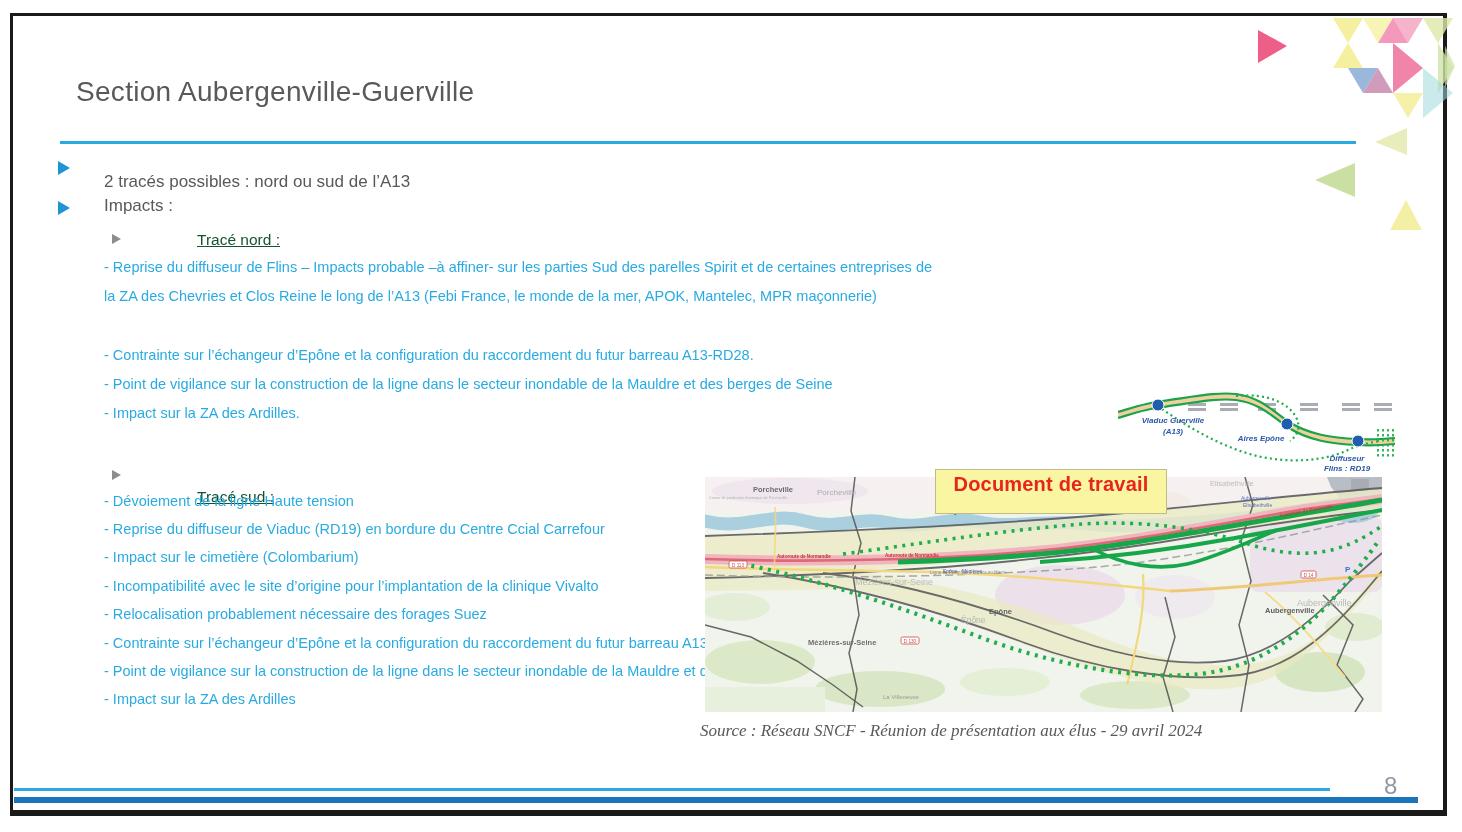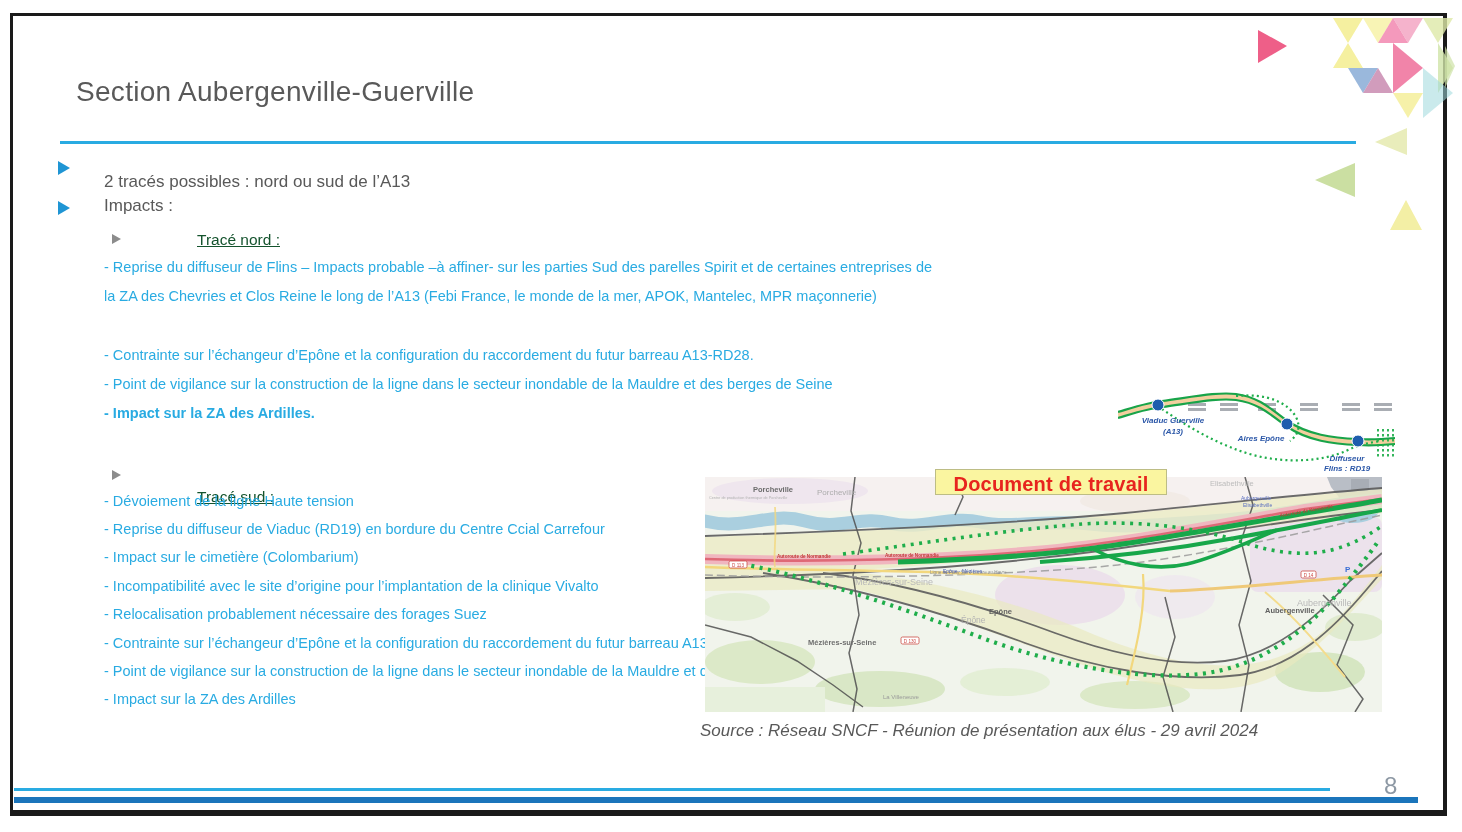--- a/index.html
+++ b/index.html
@@ -12,24 +12,24 @@
   .title-rule{position:absolute;left:60px;top:141px;width:1296px;height:3px;background:#29abe2;}
   .tri{position:absolute;width:0;height:0;}
   .tri-blue{border-left:12px solid #1f95d4;border-top:7px solid transparent;border-bottom:7px solid transparent;}
   .tri-gray{border-left:9px solid #8c8c8c;border-top:5.5px solid transparent;border-bottom:5.5px solid transparent;}
   .bullet-text{position:absolute;left:104px;font-size:17px;color:#595959;white-space:nowrap;}
   .sub-heading{position:absolute;left:155px;font-size:15.5px;color:#14532d;text-decoration:underline;white-space:nowrap;margin-left:42px;}
   .detail-line{position:absolute;left:104px;font-size:14.5px;color:#29abe2;white-space:nowrap;z-index:1;}
   .decor-svg{position:absolute;left:1245px;top:16px;z-index:0;}
   .schematic-svg{position:absolute;left:1118px;top:383px;z-index:2;}
   .map-svg{position:absolute;left:705px;top:477px;z-index:5;}
-  .banner{position:absolute;left:935px;top:469px;width:232px;height:26px;box-sizing:border-box;
+  .banner{position:absolute;left:935px;top:469px;width:232px;height:45px;box-sizing:border-box;
         background:#faf5a0;border:1px solid #bdbd85;z-index:6;text-align:center;
         font-size:20px;font-weight:bold;color:#e7241e;line-height:29px;letter-spacing:.2px;}
-  .caption{position:absolute;left:700px;top:721px;font-size:17px;font-style:italic;color:#595959;white-space:nowrap;z-index:6;}
+  .caption{position:absolute;left:700px;top:721px;font-size:17px;font-style:italic;color:#595959;white-space:nowrap;z-index:6;font-family:Liberation Serif, serif;}
   .foot-light{position:absolute;left:14px;top:788px;width:1316px;height:3px;background:#29abe2;}
   .foot-dark{position:absolute;left:14px;top:797px;width:1404px;height:6px;background:#1b75bb;}
   .page-num{position:absolute;left:1384px;top:772px;font-size:24px;color:#8d98a4;}
   svg text{font-family:"Liberation Sans","DejaVu Sans",sans-serif;}
 </style>
 </head>
 <body>
 
 <div class="page">
 
@@ -62,21 +62,21 @@
   <span class="bullet-text" style="top:156px;margin-top:16px;">2 tracés possibles : nord ou sud de l’A13</span>
   <span class="tri tri-blue" style="left:58px;top:201px;"></span>
   <span class="bullet-text" style="top:196px;">Impacts :</span>
 
   <span class="tri tri-gray" style="left:112px;top:234px;"></span>
   <span class="sub-heading" style="top:231px;">Tracé nord :</span>
   <div class="detail-line" style="top:259px;">- Reprise du diffuseur de Flins – Impacts probable –à affiner- sur les parties Sud des parelles Spirit et de certaines entreprises de</div>
   <div class="detail-line" style="top:288px;">la ZA des Chevries et Clos Reine le long de l’A13 (Febi France, le monde de la mer, APOK, Mantelec, MPR maçonnerie)</div>
   <div class="detail-line" style="top:347px;">- Contrainte sur l’échangeur d’Epône et la configuration du raccordement du futur barreau A13-RD28.</div>
   <div class="detail-line" style="top:376px;">- Point de vigilance sur la construction de la ligne dans le secteur inondable de la Mauldre et des berges de Seine</div>
-  <div class="detail-line" style="top:405px;font-weight:bold;">- Impact sur la ZA des Ardilles.</div>
+  <div class="detail-line" style="top:405px;">- Impact sur la ZA des Ardilles.</div>
 
   <span class="tri tri-gray" style="left:112px;top:470px;"></span>
   <span class="sub-heading" style="top:488px;">Tracé sud :</span>
   <div class="detail-line" style="top:493px;">- Dévoiement de la ligne Haute tension</div>
   <div class="detail-line" style="top:521px;">- Reprise du diffuseur de Viaduc (RD19) en bordure du Centre Ccial Carrefour</div>
   <div class="detail-line" style="top:549px;">- Impact sur le cimetière (Colombarium)</div>
   <div class="detail-line" style="top:578px;">- Incompatibilité avec le site d’origine pour l’implantation de la clinique Vivalto</div>
   <div class="detail-line" style="top:606px;">- Relocalisation probablement nécessaire des forages Suez</div>
   <div class="detail-line" style="top:635px;">- Contrainte sur l’échangeur d’Epône et la configuration du raccordement du futur barreau A13-RD28.</div>
   <div class="detail-line" style="top:663px;">- Point de vigilance sur la construction de la ligne dans le secteur inondable de la Mauldre et des berges de Seine</div>

